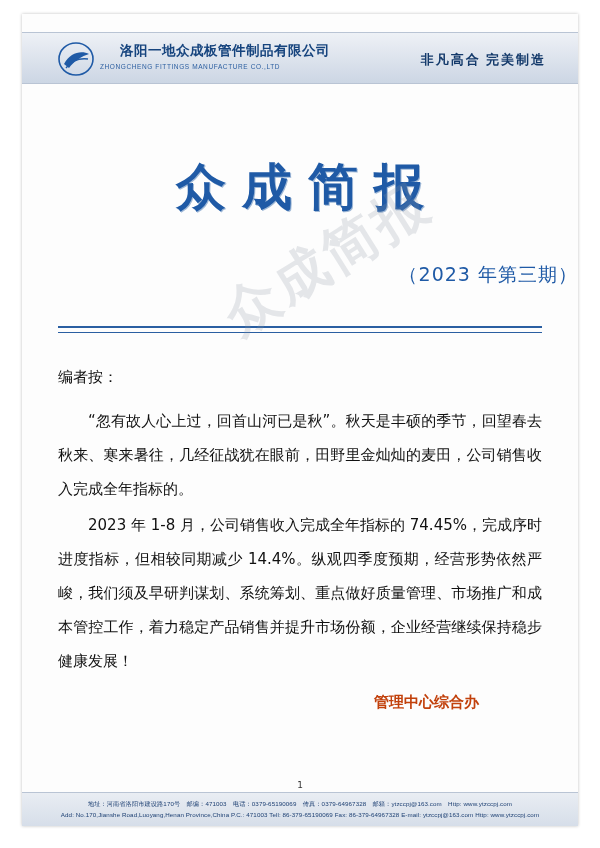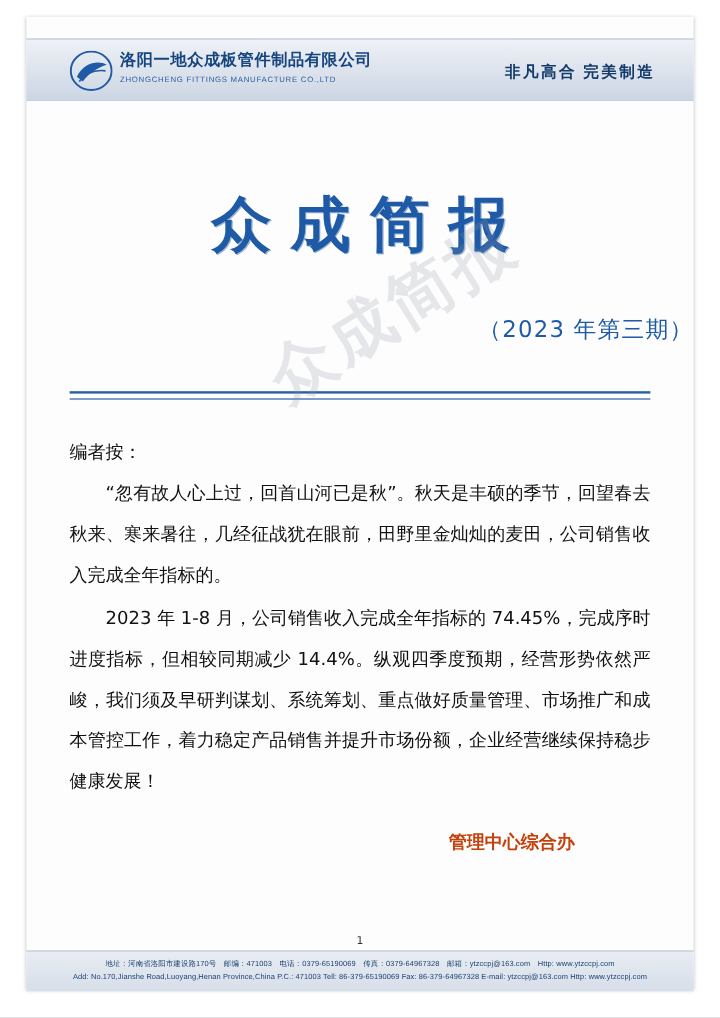--- a/index.html
+++ b/index.html
@@ -56,20 +56,21 @@
     width: 250px;
   }
   .company-cn {
     font-family: "DejaVu Sans", sans-serif;
     font-size: 13.5px;
     font-weight: bold;
     letter-spacing: 0.5px;
     color: #16447e;
     line-height: 18px;
     white-space: nowrap;
+    text-align: center;
   }
   .company-en {
     font-family: "Liberation Sans", sans-serif;
     font-size: 6.5px;
     letter-spacing: 0.6px;
     color: #2b5ea0;
     line-height: 11px;
     margin-top: 2px;
     white-space: nowrap;
   }
@@ -151,21 +152,21 @@
     position: absolute;
     left: 36px;
     top: 348px;
     width: 484px;
   }
   .lead {
     font-family: "DejaVu Sans", sans-serif;
     font-size: 15px;
     color: #111;
     line-height: 30px;
-    margin-bottom: 2px;
+    margin-bottom: 12px;
   }
   .para {
     font-family: "DejaVu Sans", sans-serif;
     font-size: 15px;
     color: #111;
     line-height: 34px;
     text-align: justify;
     text-indent: 2em;
     margin: 0 0 2px 0;
   }

